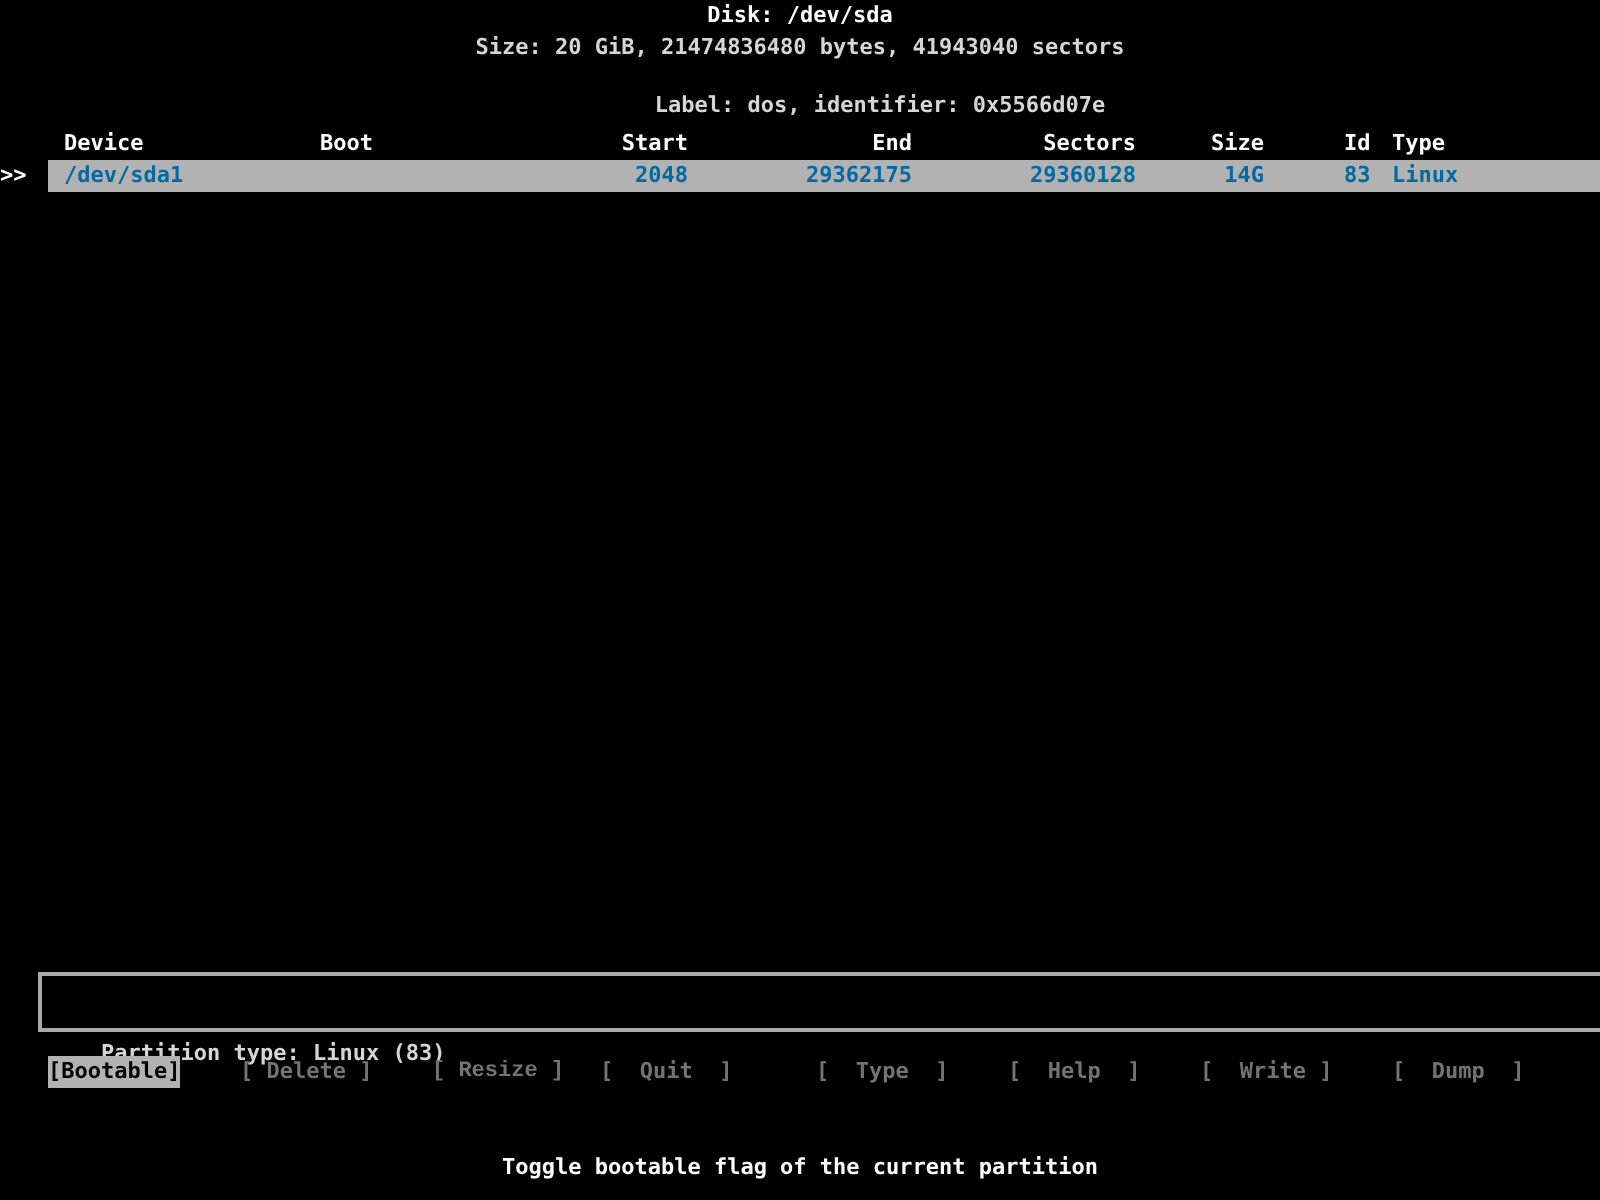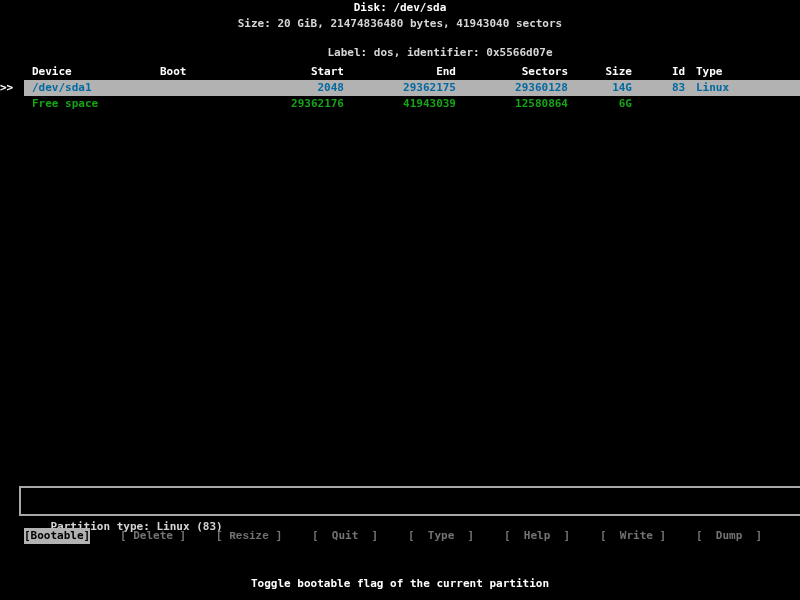--- a/index.html
+++ b/index.html
@@ -48,21 +48,21 @@
     line-height:26px;
     padding-left:3px;
     white-space:pre;
     margin-left:15px;
   }
 
   
   .menubar{position:absolute;top:528px;left:0;width:642px;height:16px;}
   .menu-item{position:absolute;top:0;height:16px;white-space:pre;color:#737373;cursor:default;}
   .menu-item.selected{background:#b2b2b2;color:#000;}
-  .m0{left:24px;}.m1{left:120px;}.m2{left:216px;font-family:Liberation Mono, monospace;}.m3{left:312px;}
+  .m0{left:24px;}.m1{left:120px;}.m2{left:216px;font-family:Liberation Mono, monospace;}.m3{left:300px;}
   .m4{left:408px;}.m5{left:504px;}.m6{left:600px;}.m7{left:696px;}
 
   
   .l-help{top:576px;color:#ffffff;}
 </style>
 </head>
 <body>
 
 <div class="screen">
 
@@ -86,27 +86,20 @@
     <div class="row-hl-bg"></div>
     <span class="cell c-device">/dev/sda1</span>
     <span class="cell c-start">2048</span>
     <span class="cell c-end">29362175</span>
     <span class="cell c-sectors">29360128</span>
     <span class="cell c-size">14G</span>
     <span class="cell c-id">83</span>
     <span class="cell c-type">Linux</span>
   </div>
 
-  <div class="line l-row2">
-    <span class="cell c-device">Free space</span>
-    <span class="cell c-start">29362176</span>
-    <span class="cell c-end">41943039</span>
-    <span class="cell c-sectors">12580864</span>
-    <span class="cell c-size">6G</span>
-  </div>
 
   <div class="infobox">
     <span>Partition type: Linux (83)</span>
   </div>
 
   <div class="menubar">
     <span class="menu-item selected m0">[Bootable]</span>
     <span class="menu-item m1">[ Delete ]</span>
     <span class="menu-item m2">[ Resize ]</span>
     <span class="menu-item m3">[  Quit  ]</span>

